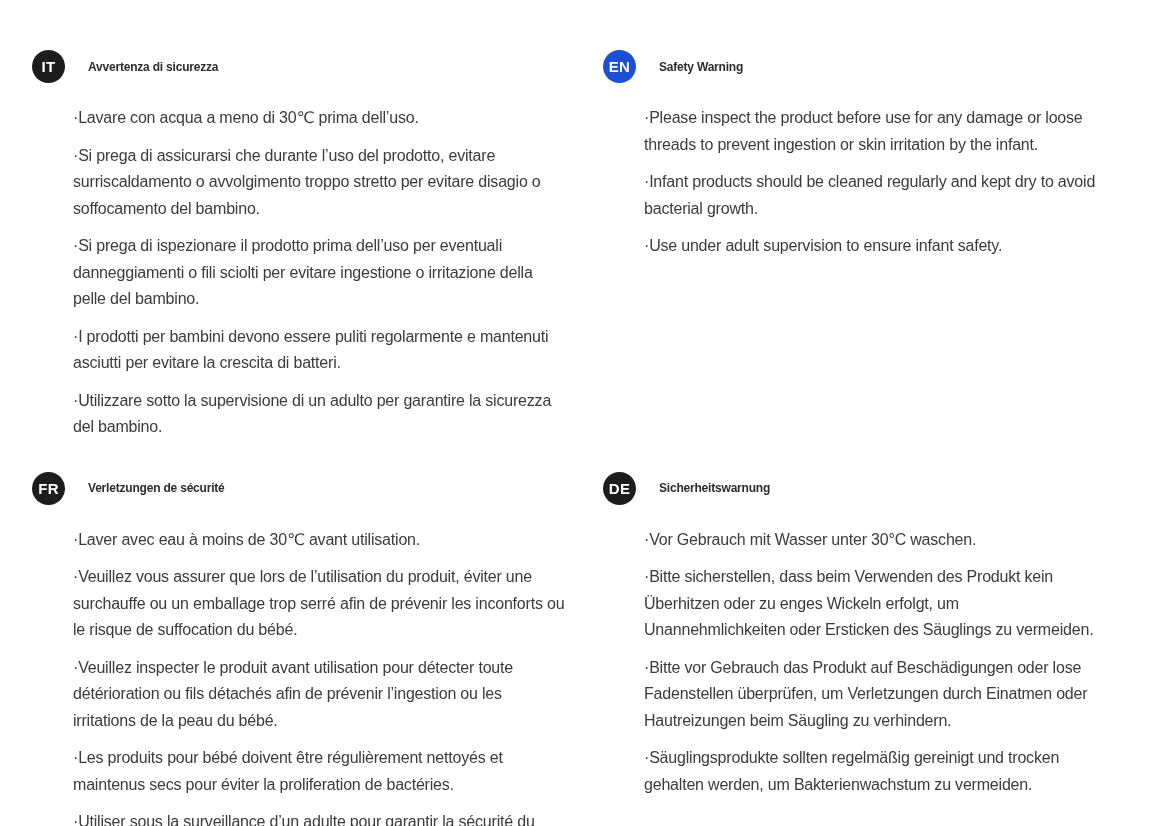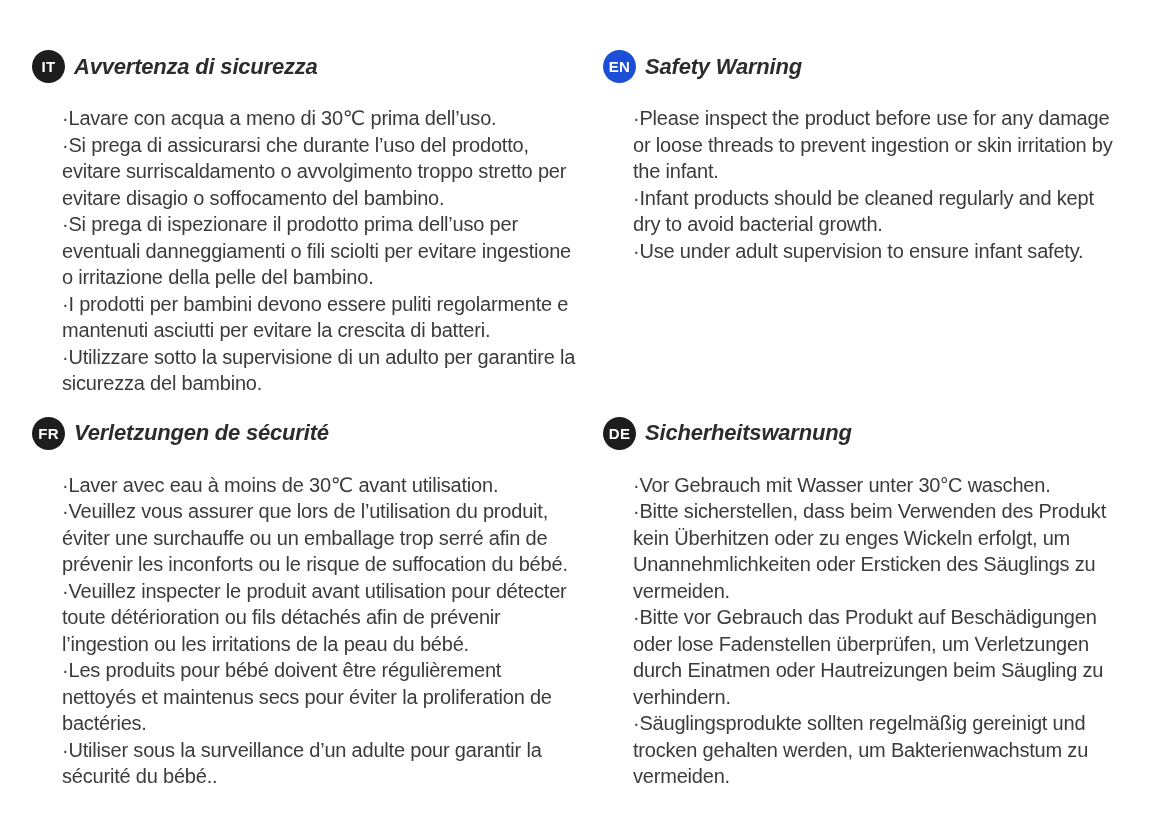--- a/index.html
+++ b/index.html
@@ -21,52 +21,51 @@
   .grid {
     display: grid;
     grid-template-columns: 571px 1fr;
     row-gap: 20px;
     align-items: start;
   }
   .warning-section { min-width: 0; }
   .section-header {
     display: flex;
     align-items: center;
-    gap: 9px;
+    gap: 16px;
   }
   .badge {
     flex: 0 0 auto;
     width: 33px;
     height: 33px;
     border-radius: 50%;
     background: #1d1d1d;
     color: #ffffff;
     font-size: 15px;
     font-weight: bold;
     letter-spacing: 0.3px;
     display: flex;
     align-items: center;
     justify-content: center;
   }
   .section-title {
-    margin: 0;
-    font-size: 22px;
+    margin: 7px;
+    font-size: 12px;
     font-weight: bold;
     color: #2c2c2c;
     letter-spacing: -0.2px;
-    font-style: italic;
   }
   .bullets {
     margin: 22px 0 0 30px;
   }
   .grid > .warning-section:nth-child(odd) .bullets  { max-width: 516px; }
   .grid > .warning-section:nth-child(even) .bullets { max-width: 480px; }
   .bullet {
-    margin: 0;
-    font-size: 20px;
+    margin: 11px;
+    font-size: 16px;
     line-height: 26.5px;
     letter-spacing: -0.2px;
     color: #3b3b3b;
   }
 </style>
 </head>
 <body>
 
 <div class="page">
   <div class="grid">

